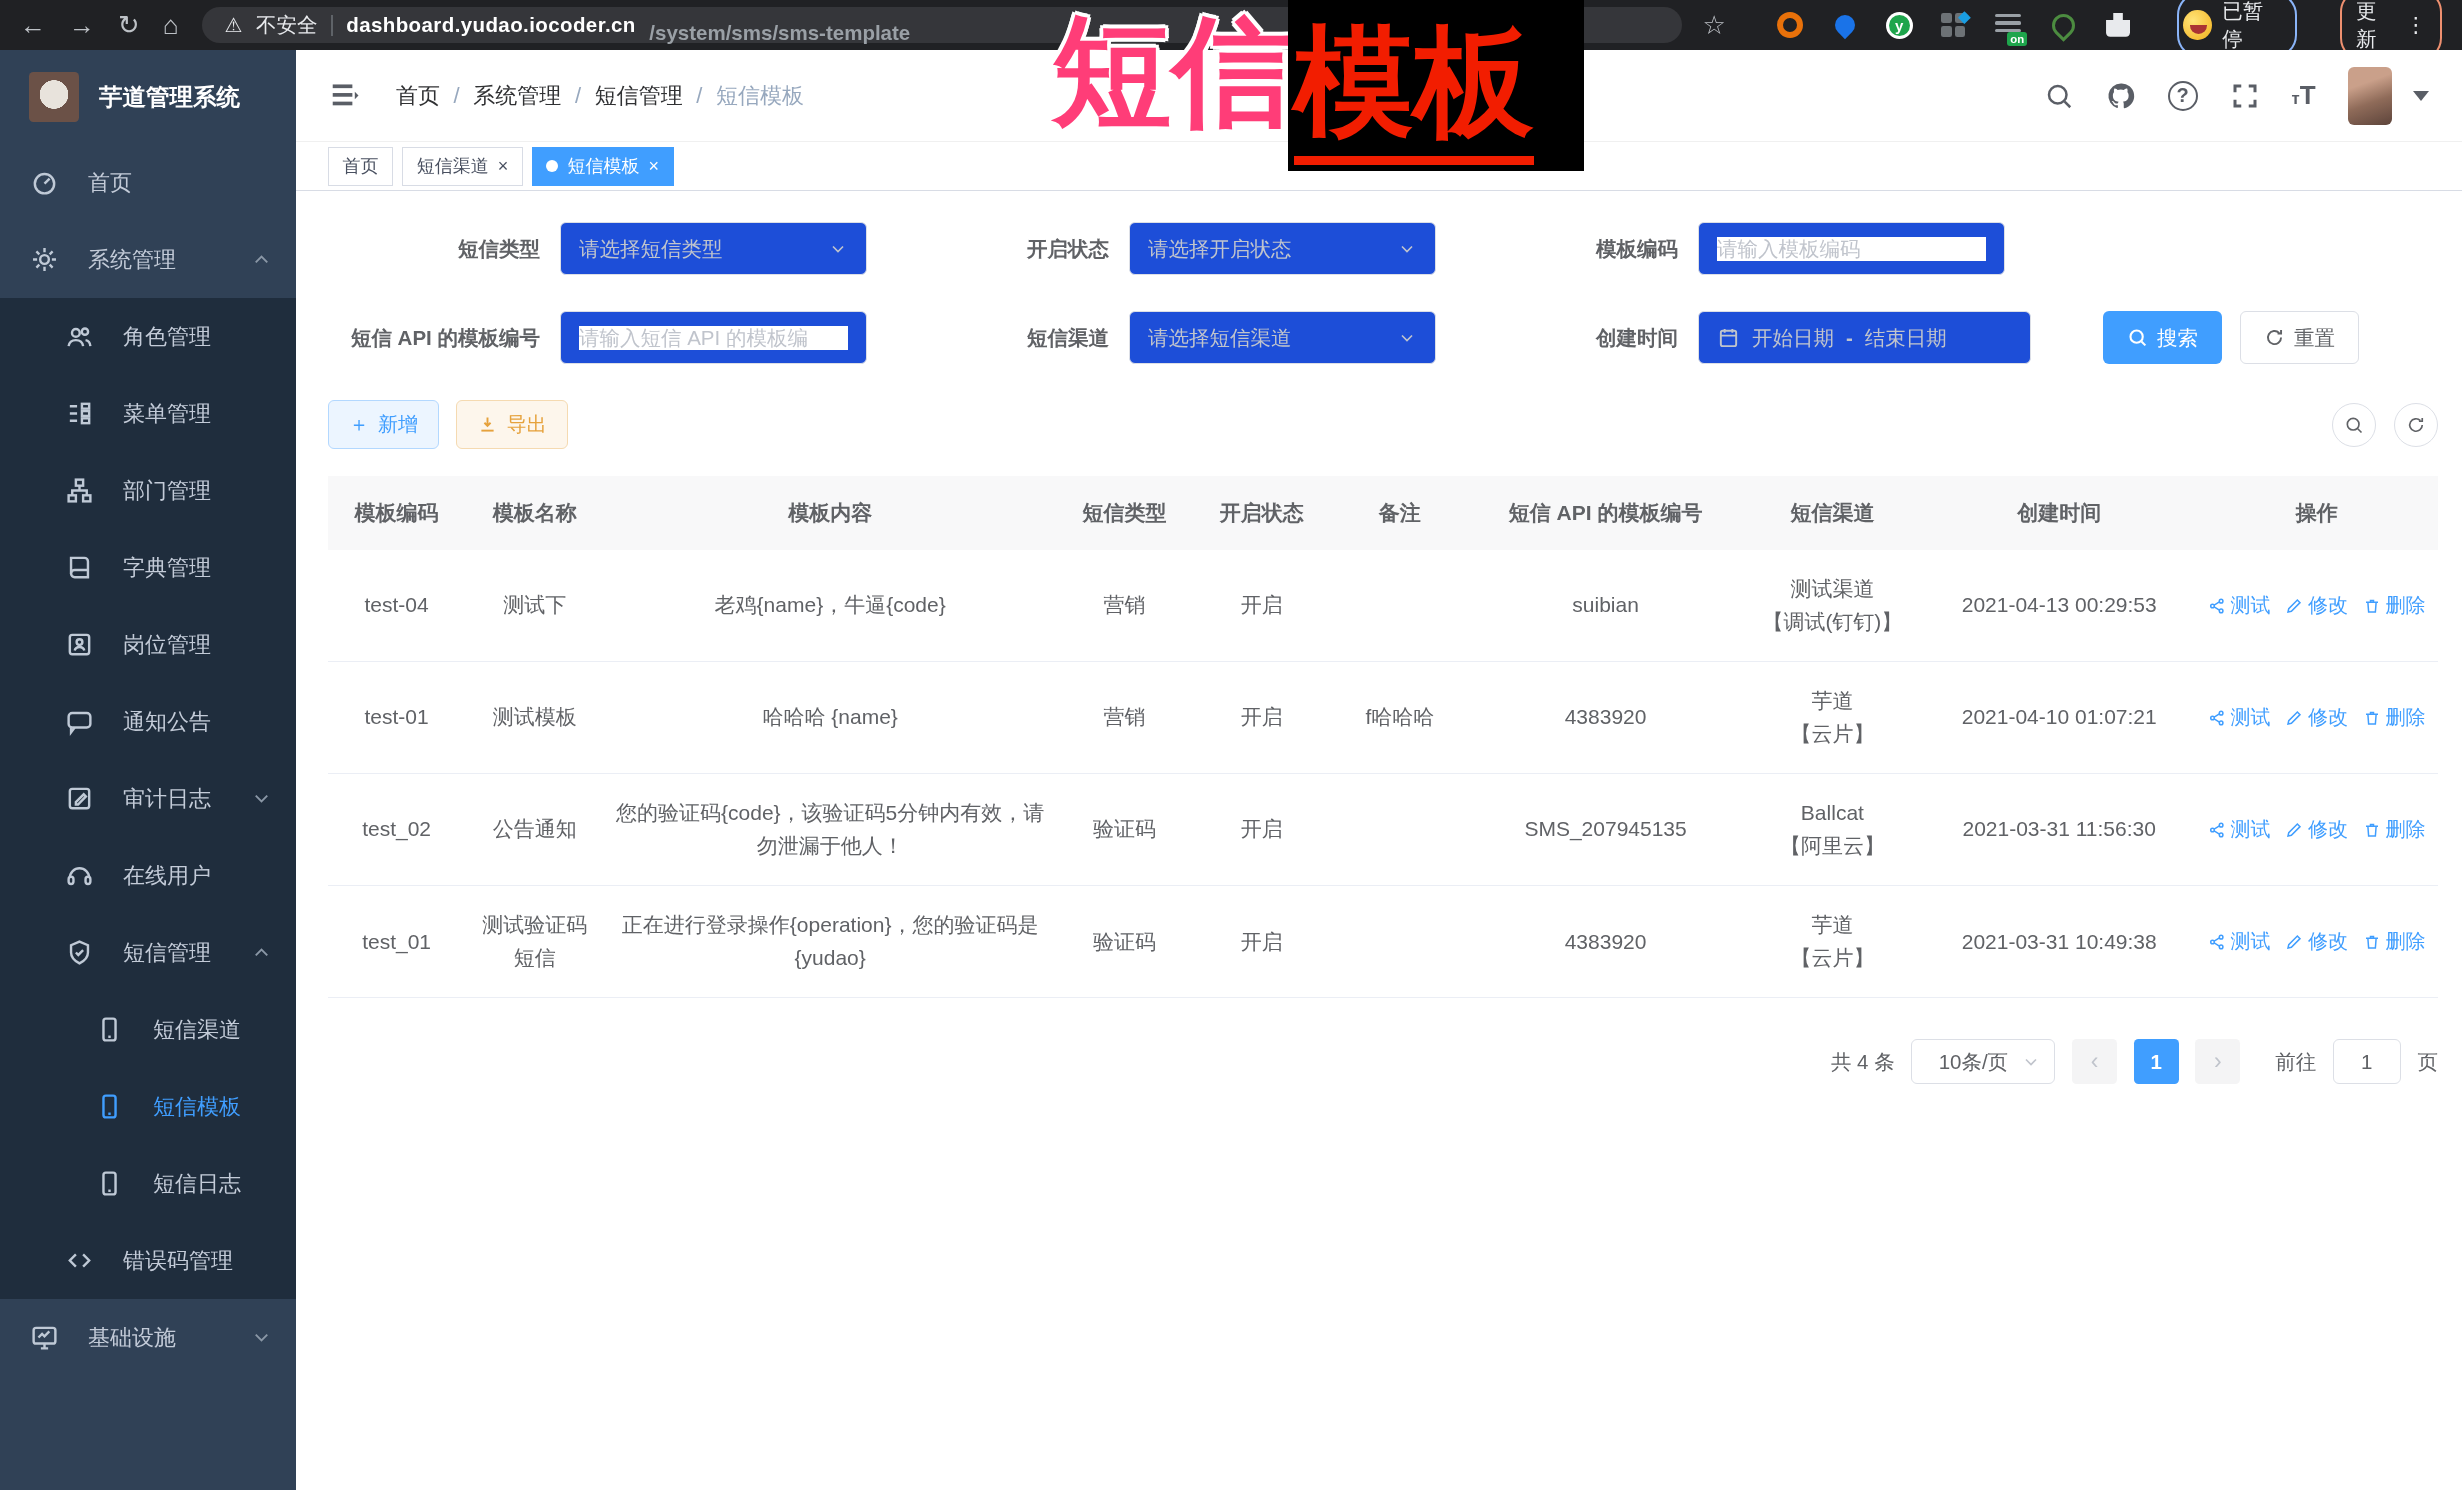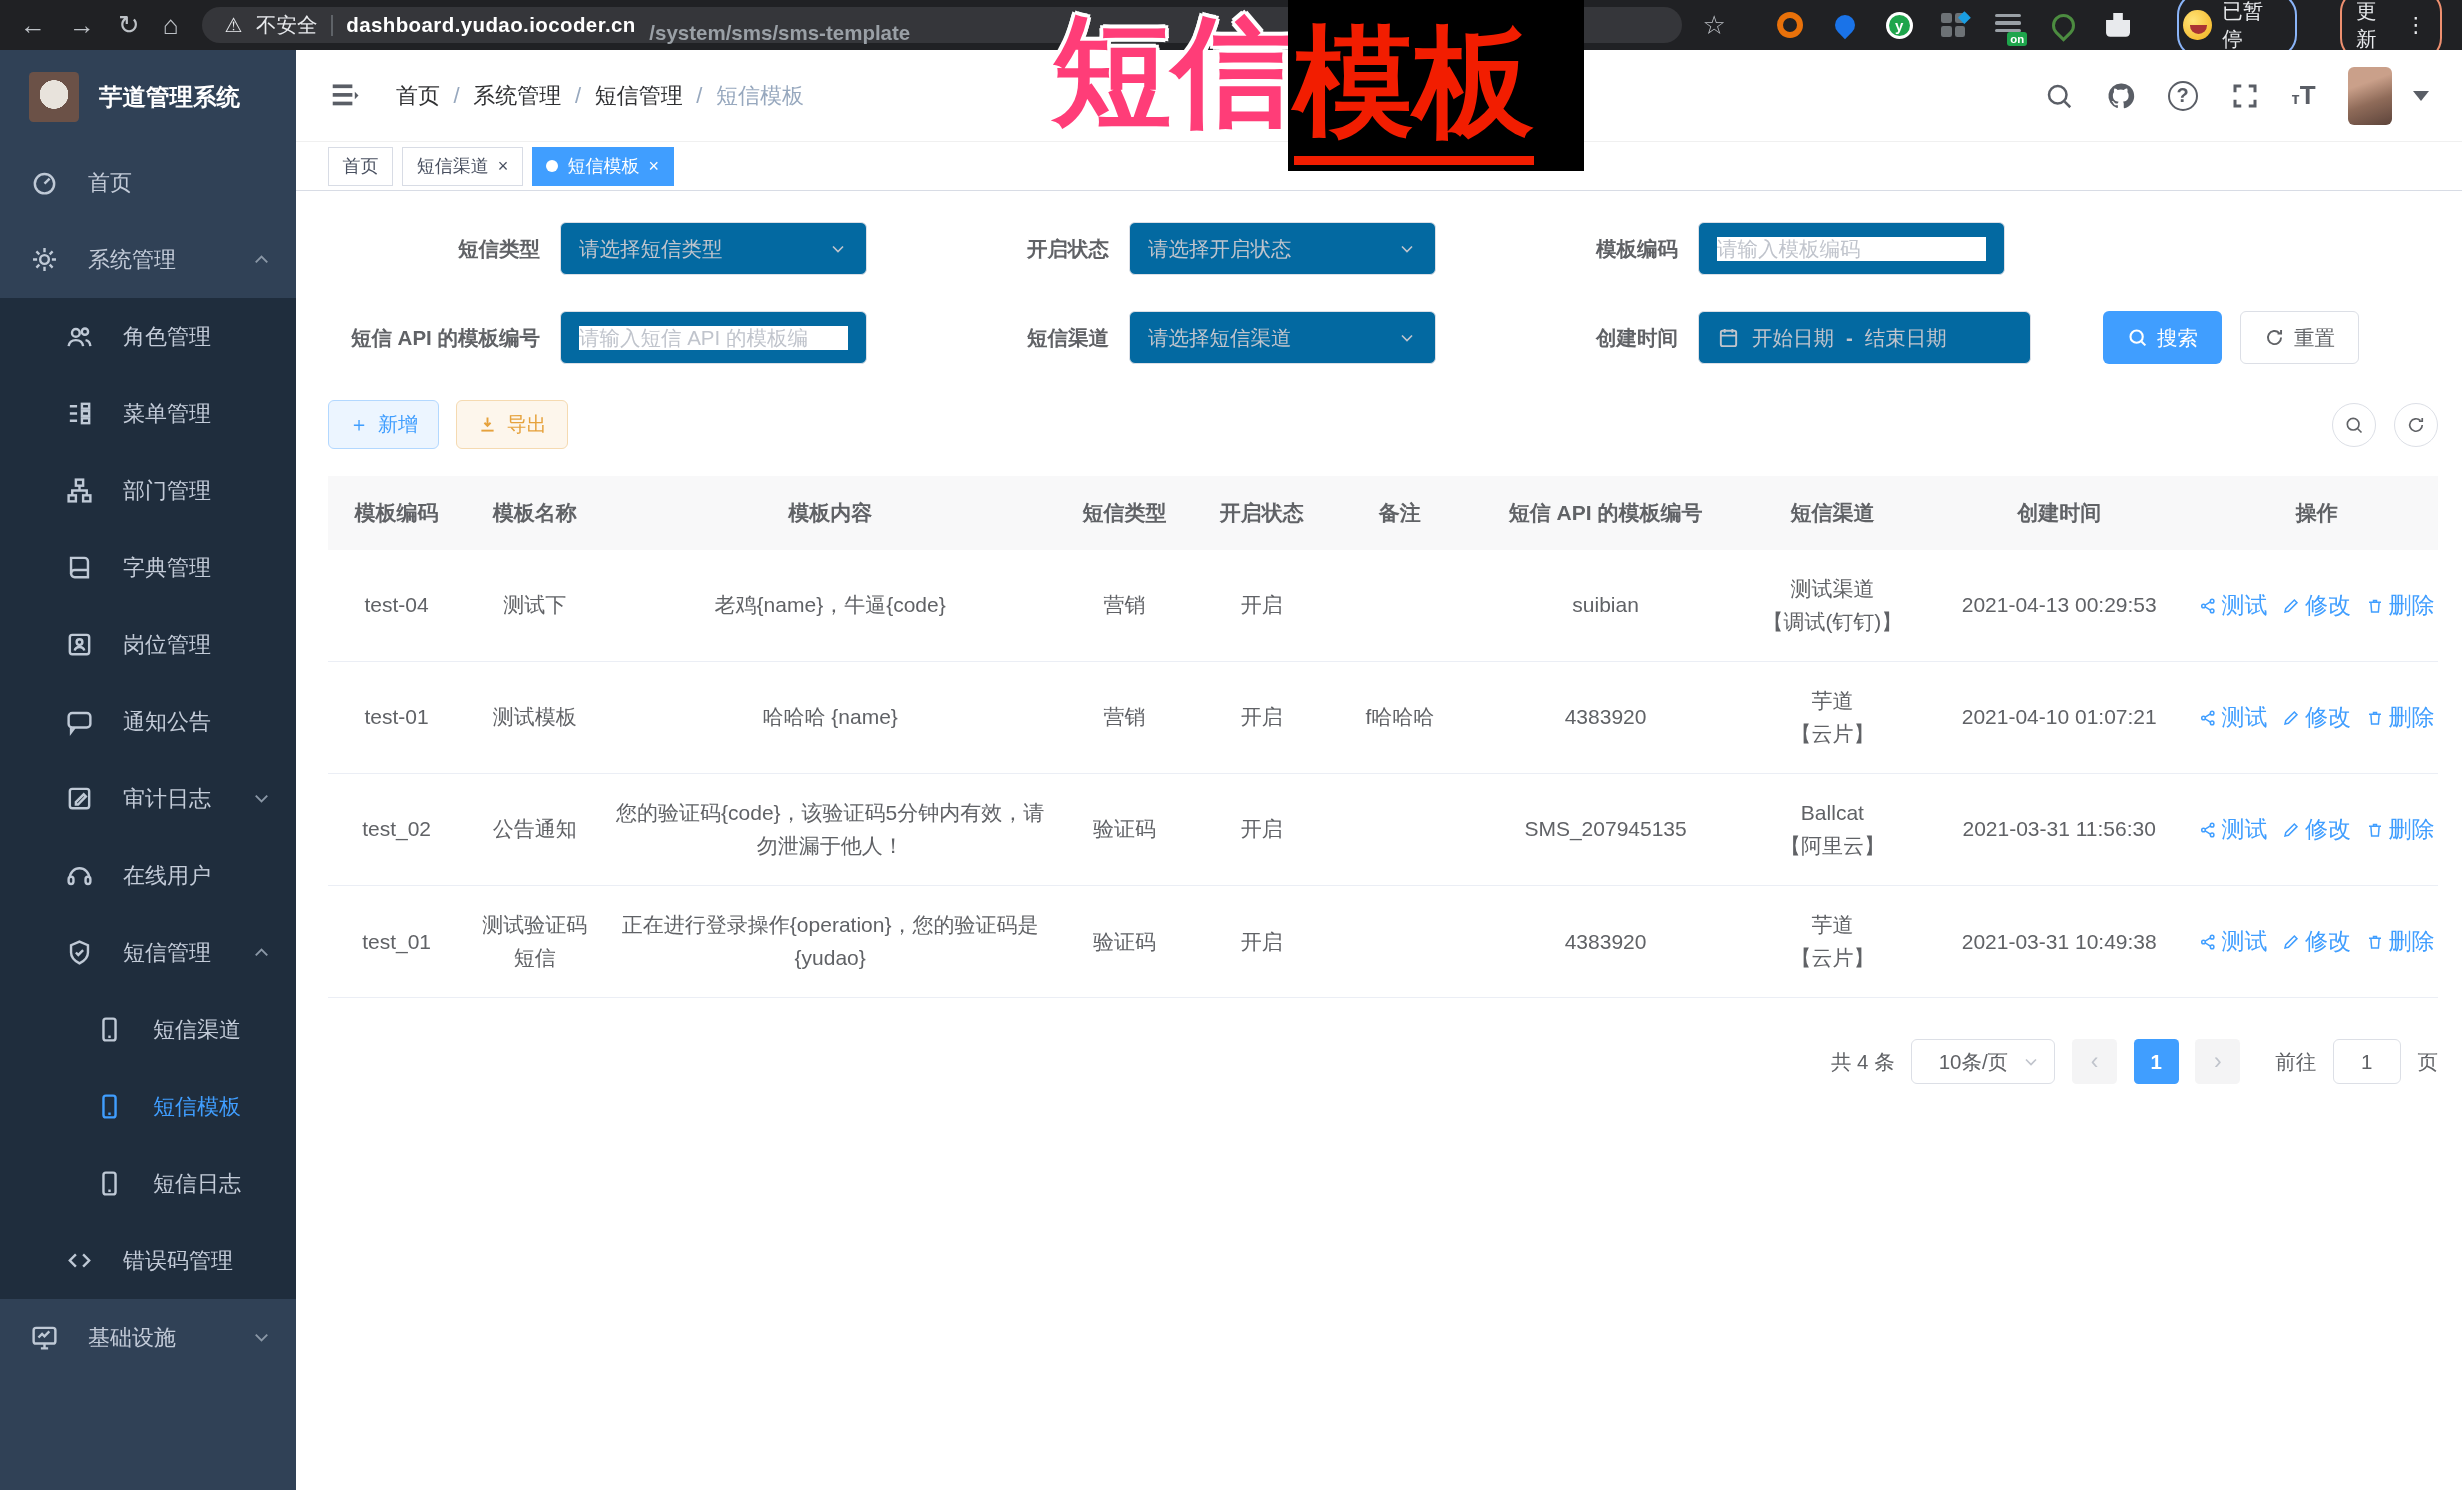--- a/index.html
+++ b/index.html
@@ -90,21 +90,21 @@
   .vtab .x { font-size:18px; line-height:1; color:inherit; cursor:pointer; }
   .vtab-active { background:#409EFF; border-color:#409EFF; color:#fff; }
   .vtab-active:before { content:""; width:12px; height:12px; background:#fff; border-radius:50%; }
 
   
   .content { position:absolute; left:296px; top:192px; right:0; bottom:0; background:#fff; padding:30px 24px 0 32px;border-radius:22px; }
   .filter-row { display:flex; align-items:center; margin-bottom:36px; }
   .f-item { display:flex; align-items:center; margin-right:30px; }
   .f-label { width:212px; text-align:right; margin-right:20px; font-size:20.5px; font-weight:700; color:#606266; white-space:nowrap; }
   .f-ctrl { width:307px; height:53px; border:0.8px solid #dcdfe6; border-radius:6px; display:flex;
-            align-items:center; padding:0 18px; font-size:20.5px; color:#c0c4cc; background:#0369a1; cursor:pointer; }
+            align-items:center; padding:0 18px; font-size:20.5px; color:#c0c4cc; background:#1d4ed8; cursor:pointer; }
   .f-ctrl .ph { flex:1; white-space:nowrap; overflow:hidden; }
   .f-ctrl input { border:none; outline:none; width:100%; font-size:20.5px; color:#606266; font-family:inherit; }
   .f-ctrl input::placeholder { color:#c0c4cc; }
   .sel-arrow { width:20px; height:20px; color:#c0c4cc; flex:none; }
   .sel-arrow svg { width:100%; height:100%; }
   .date-ctrl { width:333px; gap:12px; cursor:pointer; }
   .cal-ic { width:23px; height:23px; color:#c0c4cc; flex:none; }
   .cal-ic svg { width:100%; height:100%; }
   .date-ph { color:#c0c4cc; }
   .date-sep { color:#c0c4cc; font-weight:700; }
@@ -122,21 +122,21 @@
   .circle-btn { width:44px; height:44px; border-radius:50%; border:0.8px solid #dcdfe6; background:#fff;
                 display:flex; align-items:center; justify-content:center; color:#606266; cursor:pointer; }
   .circle-btn svg { width:20px; height:20px; }
 
   table.grid { width:100%; border-collapse:collapse; table-layout:fixed; }
   table.grid th { background:#f8f8f9; color:#606266; font-size:21px; font-weight:700; padding:23px 7.6px;
                   text-align:center; white-space:nowrap; overflow:hidden; }
   table.grid td { color:#606266; font-size:21px; padding:23px 9px; text-align:center;
                   border-bottom:0.8px solid #ebeef5; line-height:1.55; word-break:break-word; }
   .op-links { display:flex; align-items:center; justify-content:center; gap:15px; white-space:nowrap; }
-  .op-link { color:#409EFF; font-size:23px; display:inline-flex; align-items:center; gap:4.5px; cursor:pointer; }
+  .op-link { color:#409EFF; font-size:20px; display:inline-flex; align-items:center; gap:4.5px; cursor:pointer; }
   .op-link svg { width:18px; height:18px; }
 
   .pager { display:flex; align-items:center; justify-content:flex-end; gap:16.7px; margin-top:41px;
            font-size:20.5px; color:#606266; }
   .size-sel { width:144px; height:45px; border:0.8px solid #dcdfe6; border-radius:6px; display:flex;
               align-items:center; padding:0 13.6px; color:#606266; cursor:pointer; }
   .size-sel .ph { flex:1; text-align:center; color:#606266; }
   .pg-btn { width:45px; height:45px; border-radius:4.5px; background:#f4f4f5; color:#c0c4cc; display:flex;
             align-items:center; justify-content:center; font-size:23px; cursor:pointer; }
   .pg-cur { background:#409EFF; color:#fff; font-weight:700; font-size:20.5px; }

